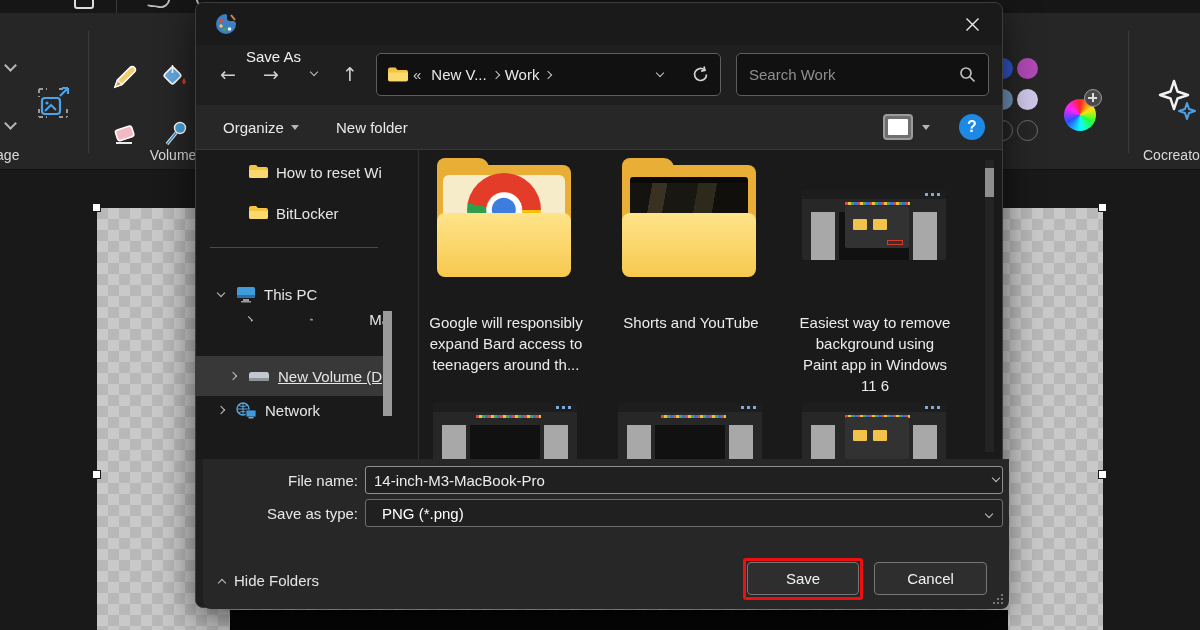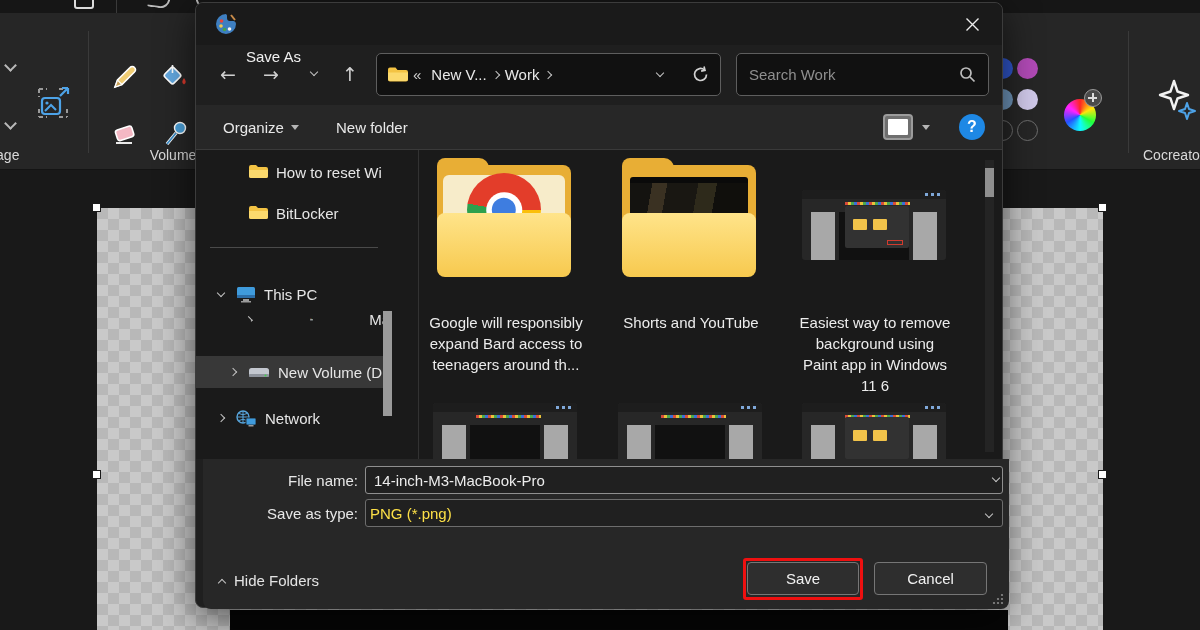--- a/index.html
+++ b/index.html
@@ -69,21 +69,21 @@
   #view-icon { position:absolute; left:687px; top:9px; width:30px; height:26px; border:2px solid #9b9b9b; border-radius:4px; background:#6f6f6f; padding:3px; }
   #view-icon .inner { width:100%; height:100%; background:#fff; border-radius:1px; }
   #view-caret { position:absolute; left:726px; top:20px; }
   #help-btn { position:absolute; left:763px; top:9px; width:26px; height:26px; border-radius:50%; background:#1e88e5;
     color:#fff; font-weight:bold; font-size:16px; display:flex; align-items:center; justify-content:center; }
 
   
   #browse { position:absolute; left:0; top:147px; width:100%; height:309px; background:#1a1a1a; overflow:hidden; }
   #pane-divider { position:absolute; left:222px; top:0; width:1px; height:309px; background:#323232; }
   .tree-row { position:absolute; left:0; width:188px; height:28px; display:flex; align-items:center; font-size:15px; color:#e6e6e6; }
-  .tree-row.selected { background:#383838; height:32px; }
+  .tree-row.selected { background:#383838; height:40px;text-decoration:underline; }
   .tree-label { white-space:nowrap; overflow:hidden; }
   #sidebar-divider { position:absolute; left:14px; top:97px; width:168px; height:1px; background:#4a4a4a; }
   #side-scroll { position:absolute; left:187px; top:161px; width:9px; height:105px; background:#9a9a9a; }
 
   .file-item { position:absolute; width:150px; text-align:center; }
   .file-caption { position:absolute; width:156px; text-align:center; font-size:15px; line-height:21px; color:#ececec; }
 
   
   .folder-big { position:relative; width:146px; height:112px; }
   .folder-back { position:absolute; left:6px; top:0; width:134px; height:100px; background:#e8ae35; border-radius:8px; }
@@ -115,21 +115,21 @@
   #files-scroll-track { position:absolute; left:789px; top:10px; width:9px; height:292px; background:#242424; }
   #files-scroll-thumb { position:absolute; left:789px; top:18px; width:9px; height:29px; background:#8f8f8f; }
 
   
   #bottom-panel { position:absolute; left:7px; top:456px; width:100%; height:150px; background:#272727; border-radius:0 0 8px 8px; }
   .field-label { position:absolute; left:0; width:155px; text-align:right; font-size:15px; color:#e8e8e8; }
   #filename-input { position:absolute; left:162px; top:7px; width:638px; height:28px; background:#202020;
     border:1px solid #8f8f8f; border-radius:3px; color:#ececec; font-size:15px; padding:0 26px 0 8px;
     font-family:"Liberation Sans", sans-serif; outline:none; }
   #filetype-select { position:absolute; left:162px; top:40px; width:638px; height:28px; background:#202020;
-    border:1px solid #6d6d6d; border-radius:3px; color:#fde047; font-size:15px; display:flex; align-items:center; padding:0 4px; }
+    border:1px solid #6d6d6d; border-radius:3px; color:#ffffff; font-size:15px; display:flex; align-items:center; padding:0 16px; }
   .combo-chev { position:absolute; right:10px; top:11px; }
   #hide-folders { position:absolute; left:16px; top:113px; display:flex; align-items:center; gap:9px; font-size:15px; color:#e4e4e4; }
   .dlg-btn { position:absolute; height:33px; background:#2e2e2e; border:1px solid #767676; border-radius:4px;
     color:#f2f2f2; font-size:15px; display:flex; align-items:center; justify-content:center; }
   #save-annotation { position:absolute; left:540px; top:99px; width:120px; height:42px; border:3px solid #ee1010; border-radius:3px; }
   #save-btn { left:544px; top:103px; width:112px; }
   #cancel-btn { left:671px; top:103px; width:113px; }
   #resize-grip { position:absolute; right:5px; bottom:4px; width:12px; height:12px; }
 
   .icon-svg { display:block; }
@@ -349,21 +349,21 @@
       <span style="width:34px;"></span>
         <span class="chev right sm" style="margin-right:12px;"></span>
       <svg class="icon-svg" width="22" height="15" viewBox="0 0 22 15" style="margin-right:8px;">
         <rect x="1" y="3" width="20" height="9" rx="2.5" fill="#c3c7cf"></rect>
         <rect x="1" y="9" width="20" height="3" rx="1" fill="#8e939c"></rect>
         <circle cx="17.5" cy="10.5" r="1" fill="#3fd44b"></circle>
       </svg>
       <span class="tree-label">New Volume (D</span>
     </div>
 
-    <div class="tree-row" style="top:254px;">
+    <div class="tree-row" style="top:246px;">
       <span style="width:22px;"></span>
         <span class="chev right sm" style="margin-right:12px;"></span>
       <svg class="icon-svg" width="21" height="17" viewBox="0 0 21 17" style="margin-right:8px;">
         <circle cx="7" cy="7" r="6" fill="none" stroke="#58a6dd" stroke-width="1.4"></circle>
         <path d="M1.2 7 h11.6 M7 1 v12 M3 3.5 q4 2.5 8 0 M3 10.5 q4-2.5 8 0" stroke="#58a6dd" stroke-width="1" fill="none"></path>
         <rect x="10" y="8" width="10" height="7" rx="1" fill="#3f9bdc" stroke="#1a1a1a" stroke-width="0.8"></rect>
         <rect x="12.5" y="15" width="5" height="1.5" fill="#9a9a9a"></rect>
       </svg>
       <span class="tree-label">Network</span>
     </div>

